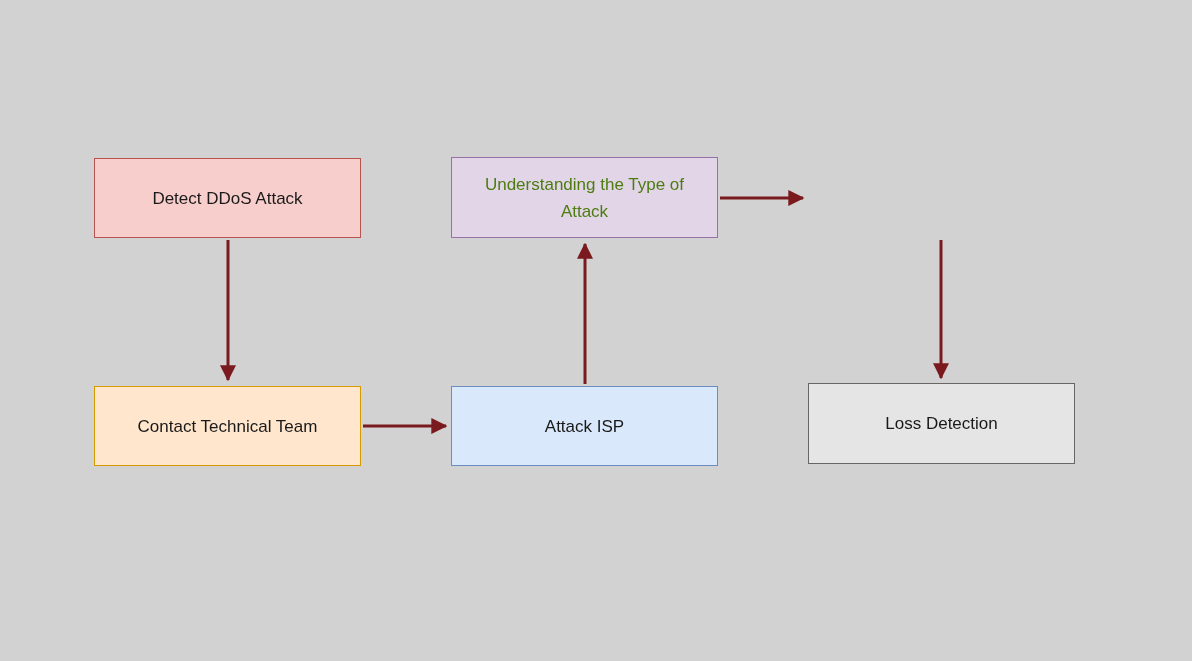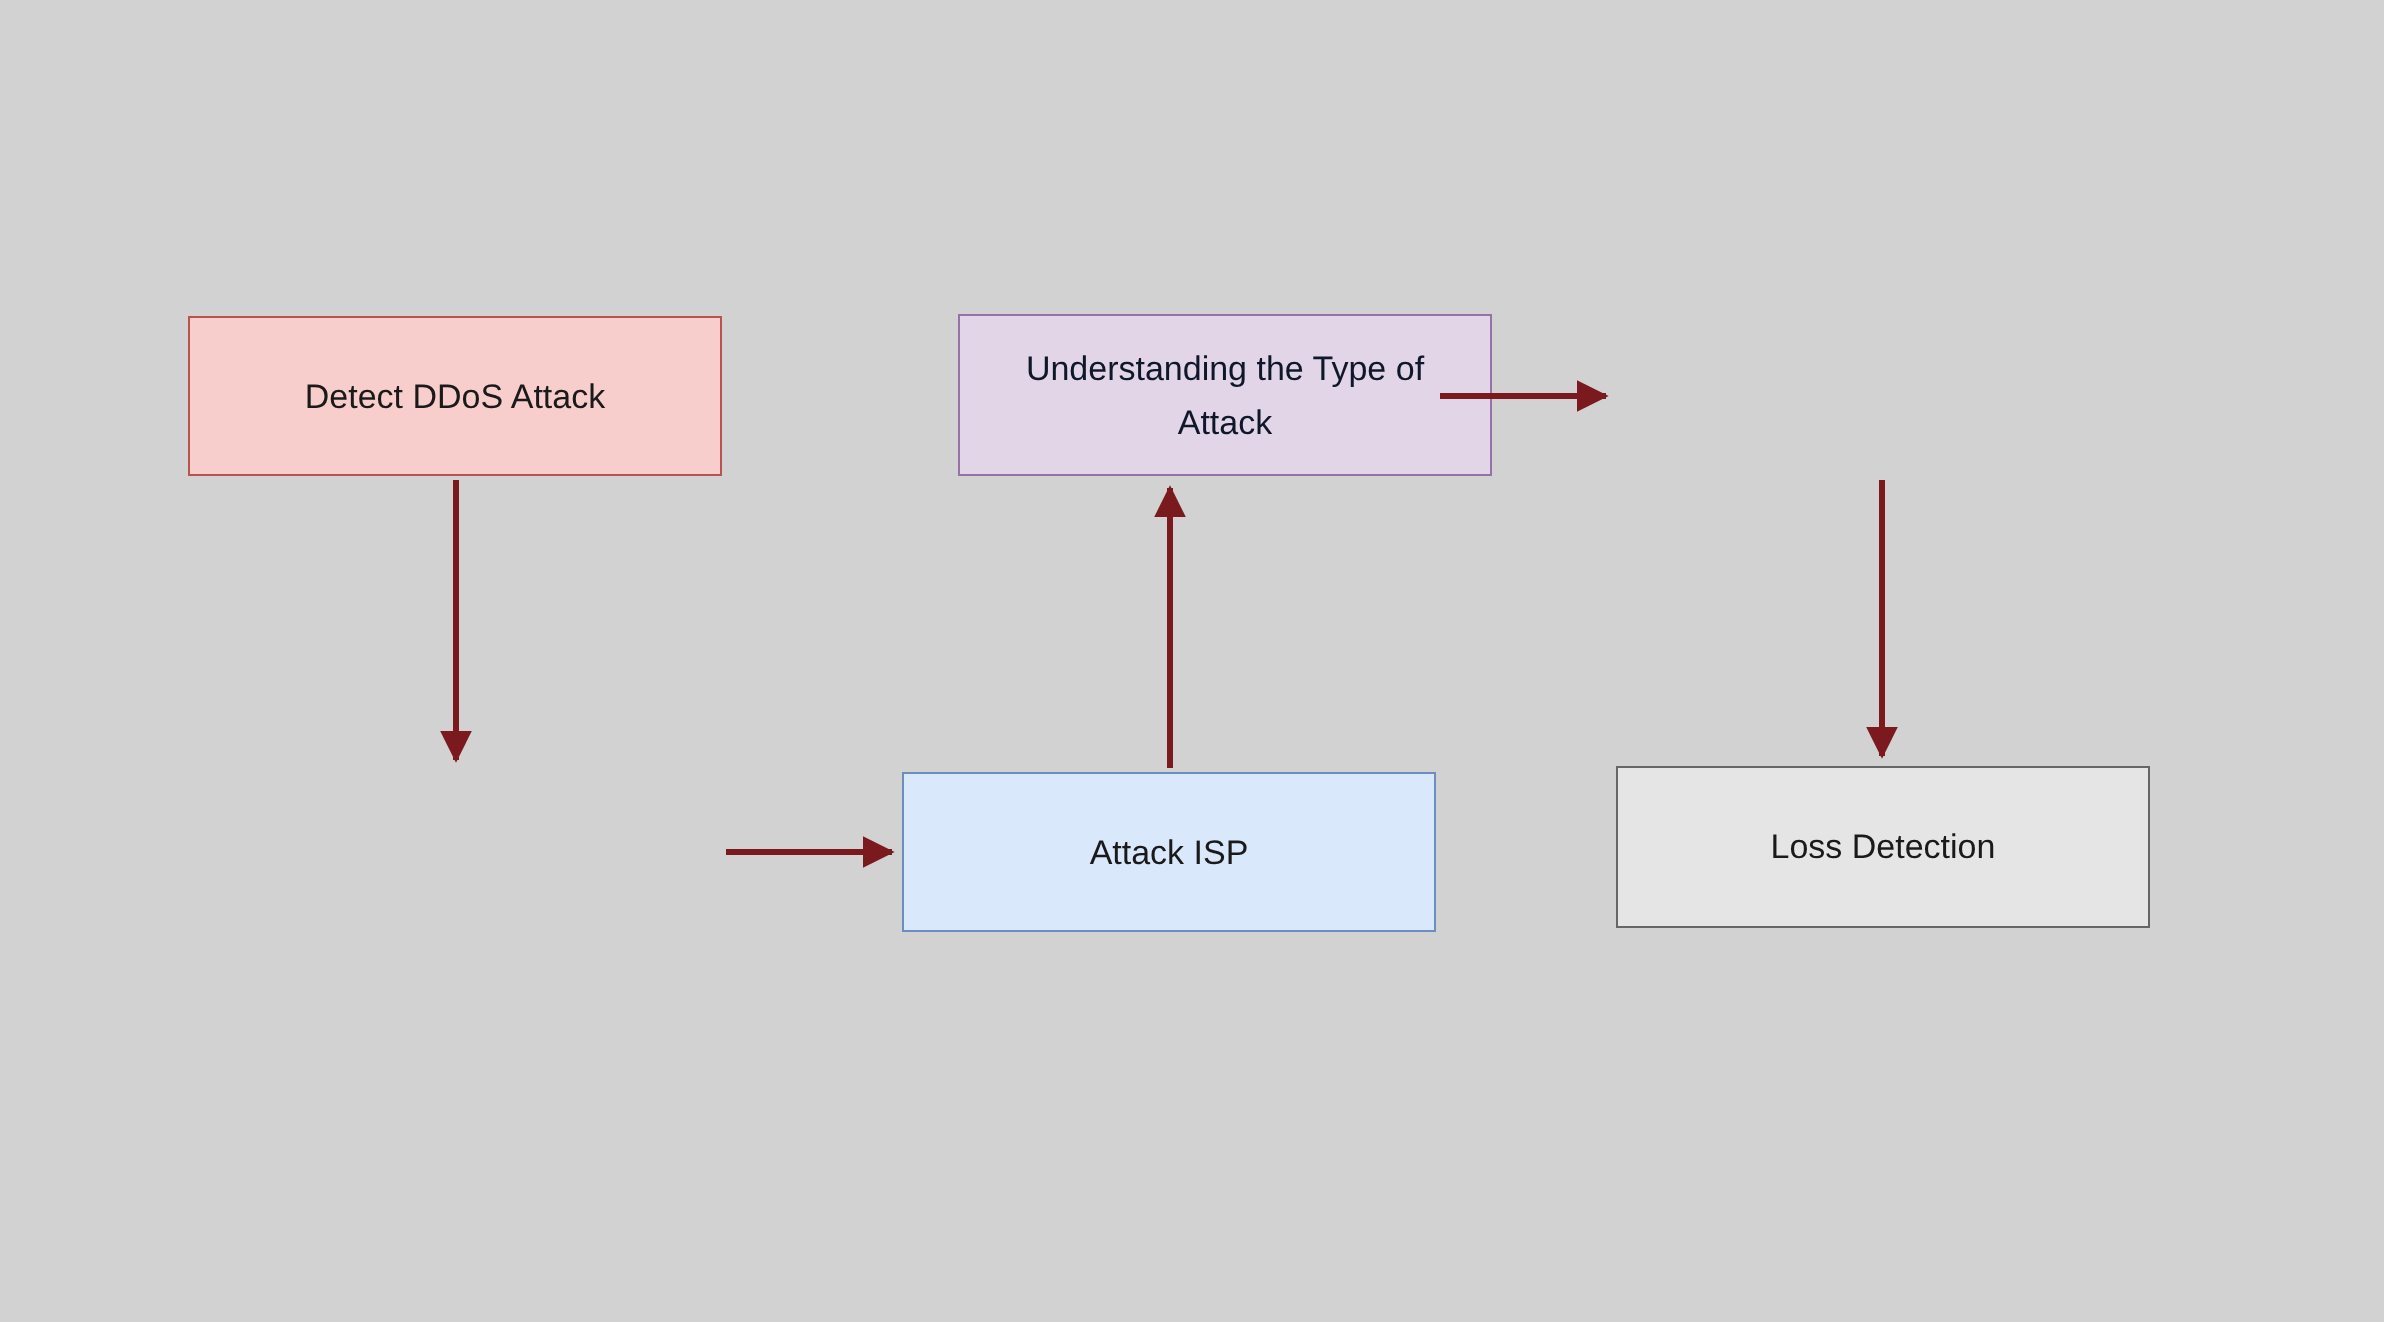--- a/index.html
+++ b/index.html
@@ -51,25 +51,28 @@
 </style>
 </head>
 <body>
 
 <div class="canvas" style="background: rgb(210, 210, 210);">
 
   <div class="node pos-detect" style="background: rgb(248, 206, 204); border-color: rgb(184, 84, 80); color: rgb(26, 26, 26);">
     <span class="label">Detect DDoS Attack</span>
   </div>
 
-  <div class="node pos-understand" style="background: rgb(225, 213, 231); border-color: rgb(150, 115, 166); color: #0f172a; margin-left: 28px;">
+  <div class="node pos-understand" style="background: rgb(225, 213, 231); border-color: rgb(150, 115, 166); color: #4d7c0f;">
     <span class="label">Understanding the Type of Attack</span>
   </div>
 
 
+  <div class="node pos-contact-tech" style="background: rgb(255, 230, 204); border-color: rgb(215, 155, 0); color: rgb(26, 26, 26);">
+    <span class="label">Contact Technical Team</span>
+  </div>
 
   <div class="node pos-contact-isp" style="background: rgb(218, 232, 252); border-color: rgb(108, 142, 191); color: rgb(26, 26, 26);">
     <span class="label">Attack ISP</span>
   </div>
 
   <div class="node pos-loss" style="background: #e5e5e5; border-color: rgb(102, 102, 102); color: rgb(26, 26, 26); text-align: center;">
     <span class="label">Loss Detection</span>
   </div>
 
   <svg class="edges" width="1192" height="661" viewBox="0 0 1192 661" xmlns="http://www.w3.org/2000/svg">

